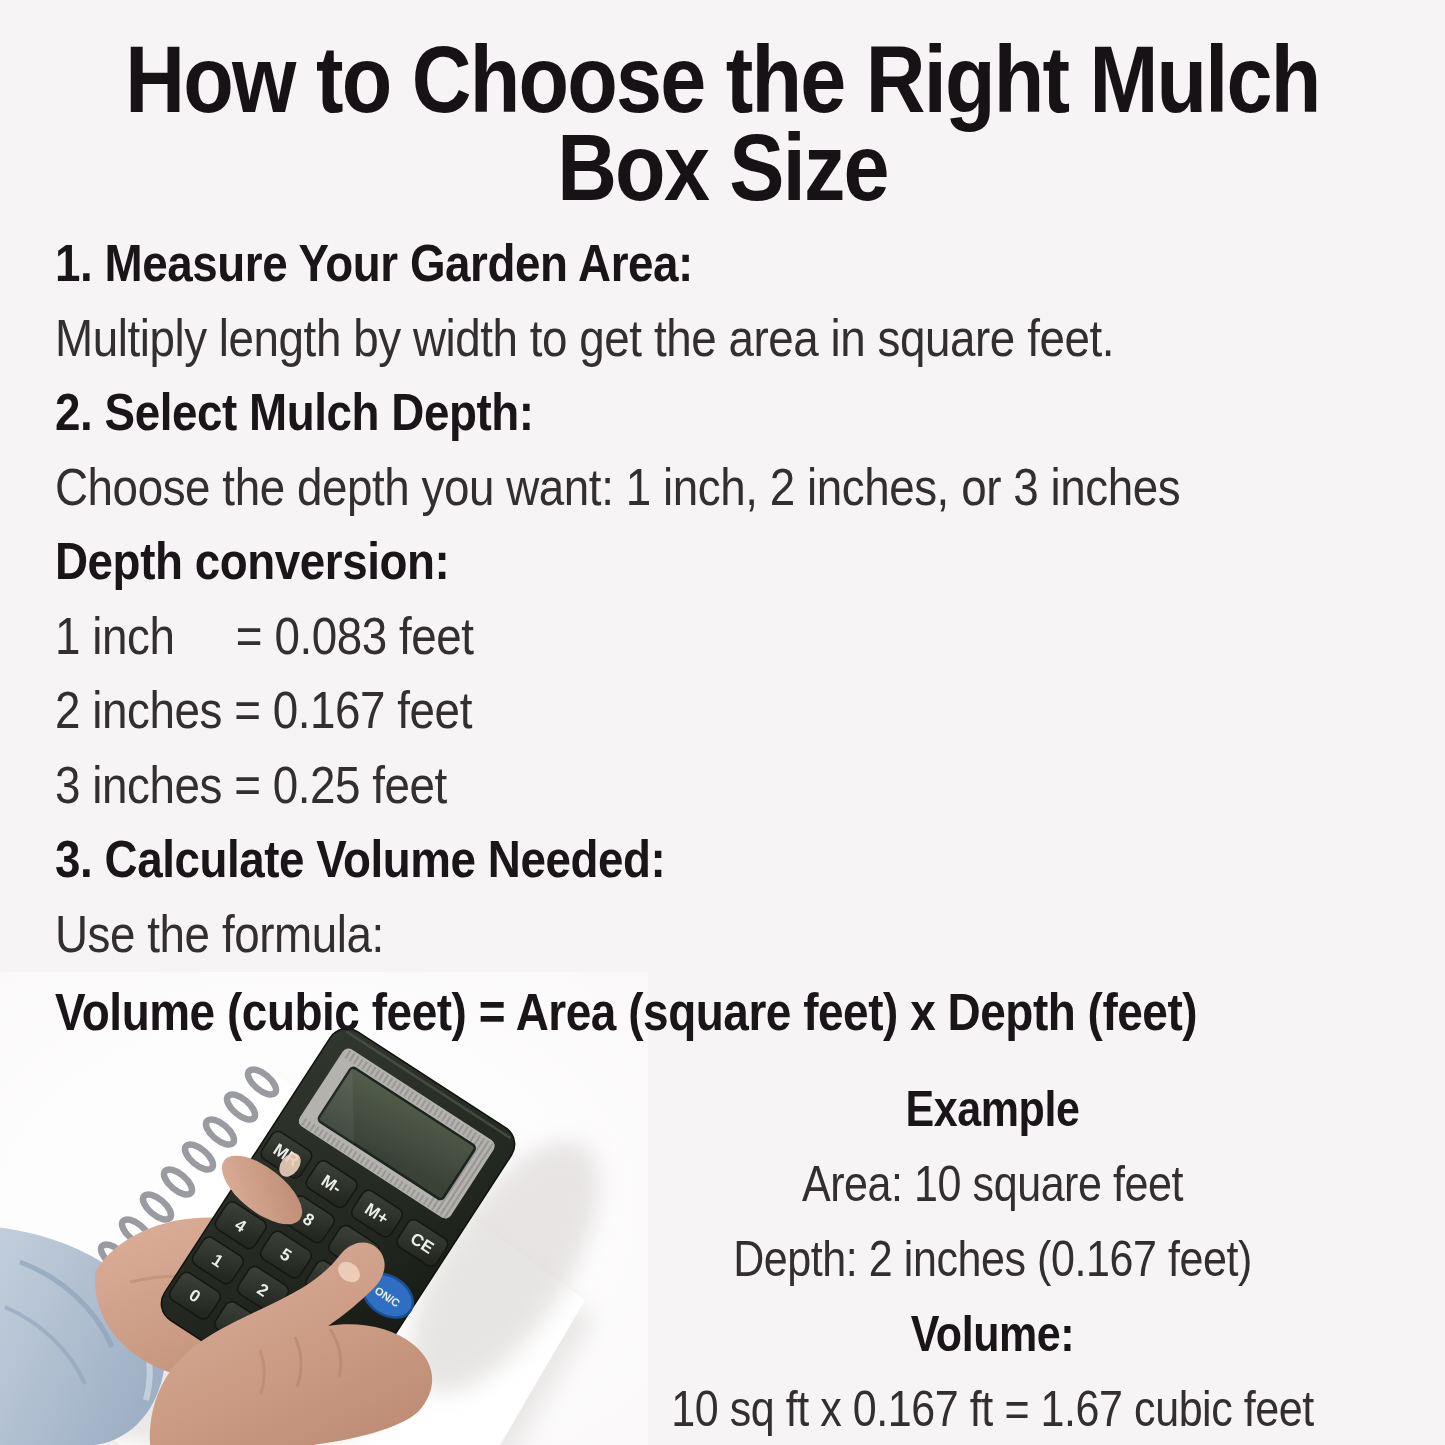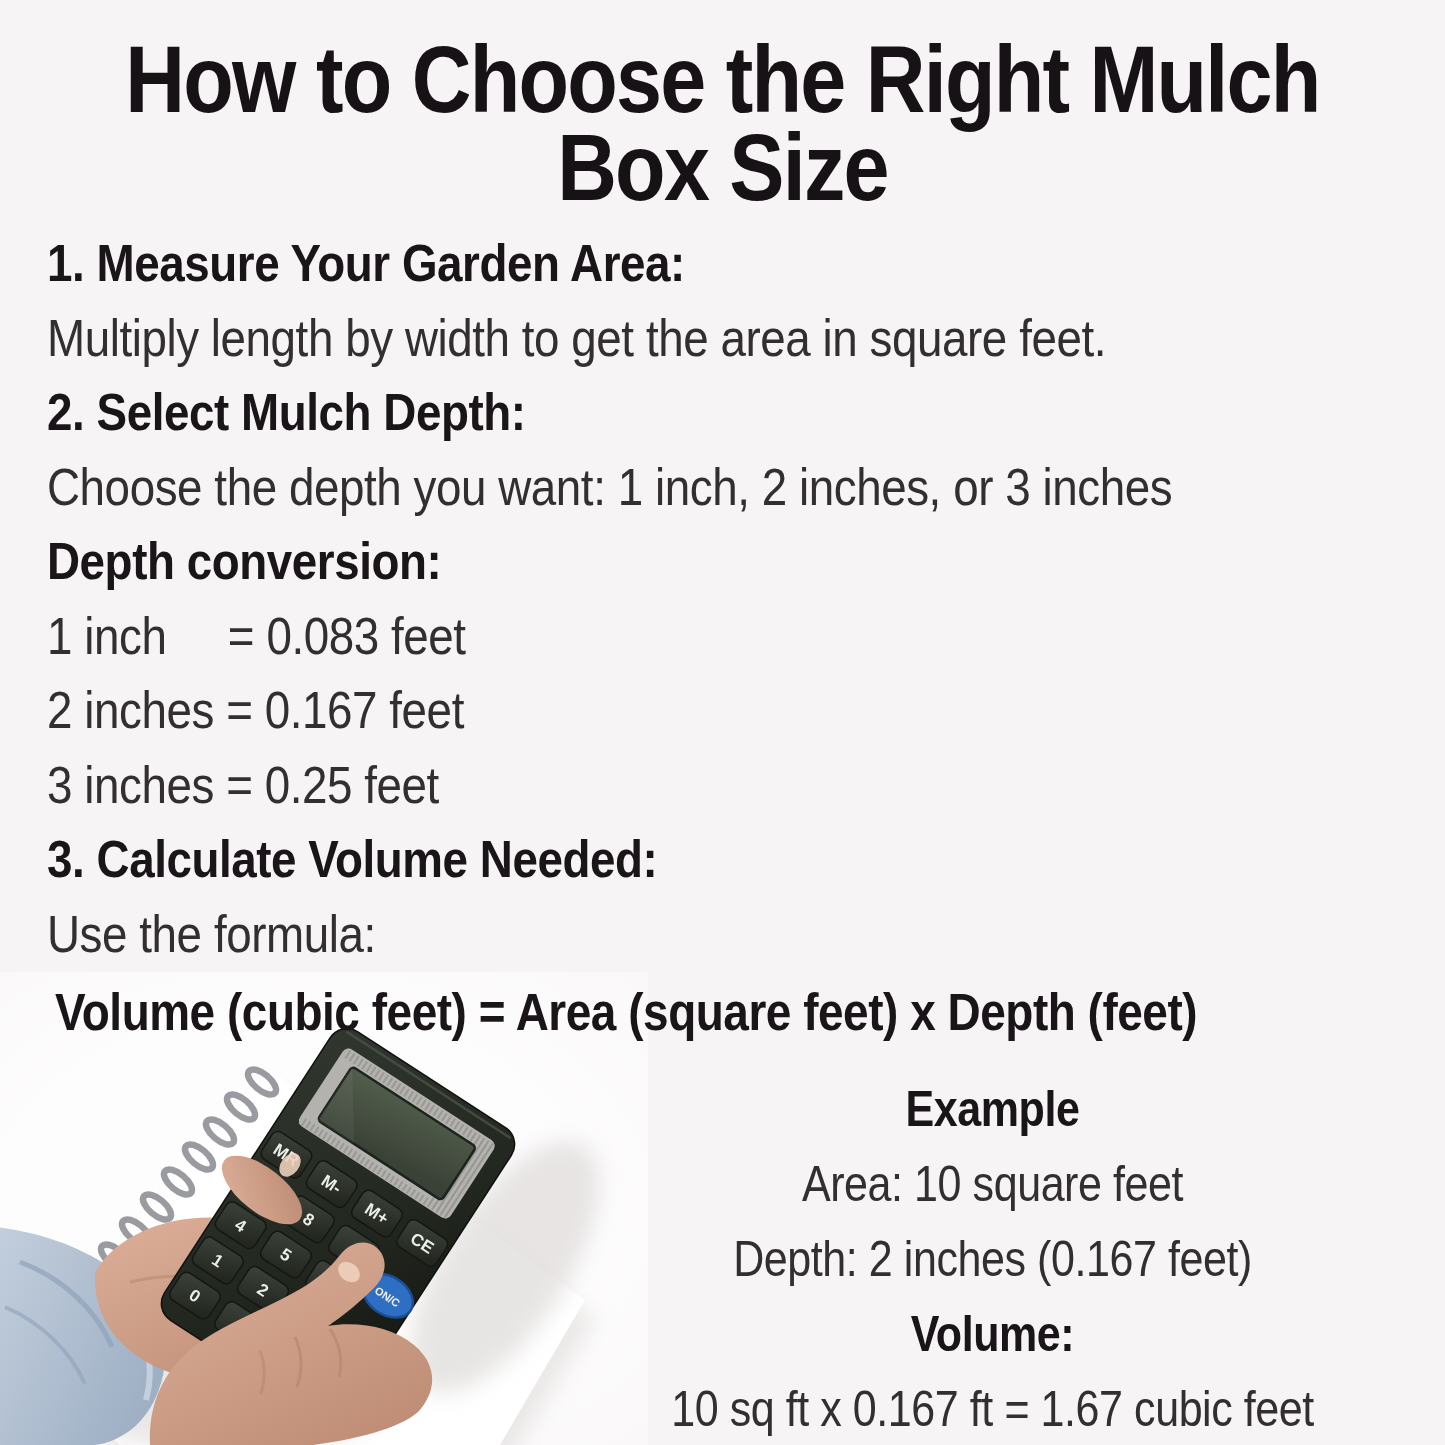--- a/index.html
+++ b/index.html
@@ -7,21 +7,21 @@
     position:relative;width:1445px;height:1445px;overflow:hidden;
     background:#f6f4f5;
     font-family:"Liberation Sans",sans-serif;
     color:#2e292b;
   }
   .title{
     position:absolute;top:36px;left:0;width:1445px;text-align:center;
     font-weight:700;font-size:94px;line-height:88px;letter-spacing:-2px;
     color:#171215;transform:scaleX(0.88);transform-origin:50% 0;z-index:3;
   }
-  .steps{position:absolute;left:47px;top:226px;width:1380px;z-index:3;}
+  .steps{position:absolute;left:55px;top:226px;width:1380px;z-index:3;}
   .line{
     height:74.5px;line-height:74.5px;font-size:52px;letter-spacing:-0.5px;
     white-space:pre;transform:scaleX(0.88);transform-origin:0 50%;color:#332e30;
   }
   .line.h{font-weight:700;color:#1a1518;}
   .formula{
     position:absolute;left:55px;top:976px;height:74px;line-height:74px;
     font-size:51px;font-weight:700;letter-spacing:-0.5px;white-space:pre;
     transform:scaleX(0.90);transform-origin:0 50%;color:#1a1518;z-index:3;
   }

